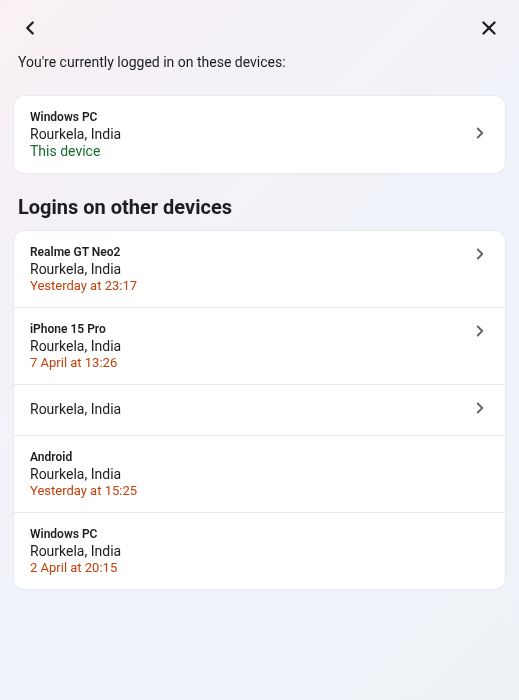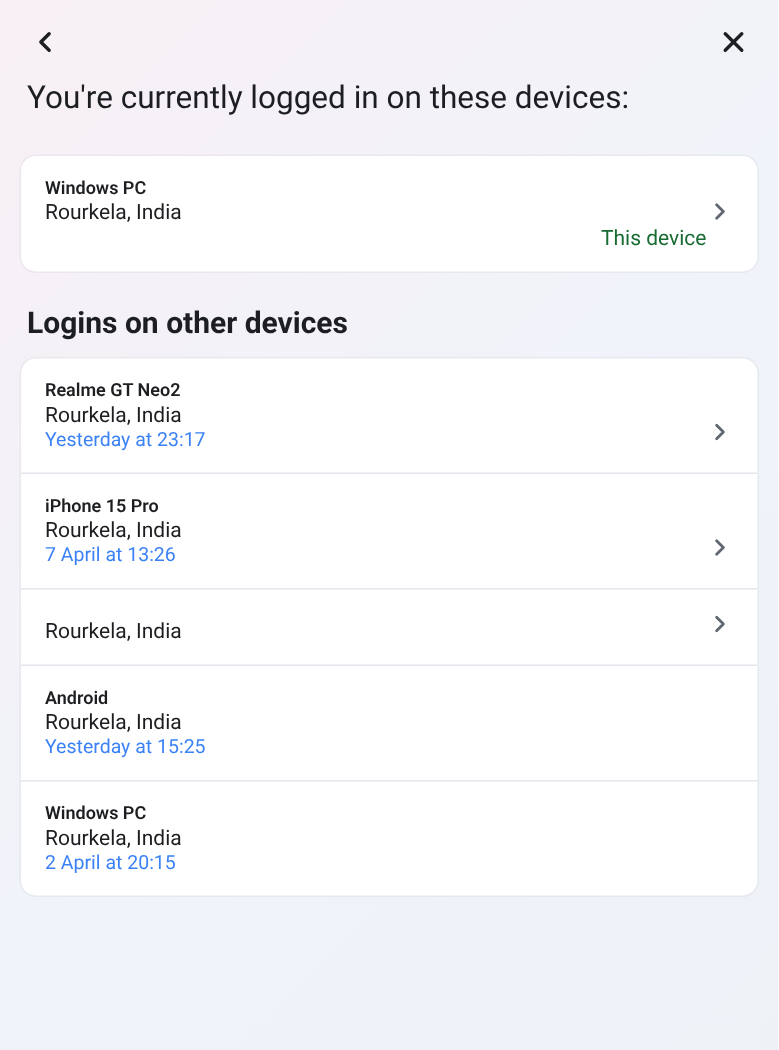--- a/index.html
+++ b/index.html
@@ -37,21 +37,21 @@
       color: #1c1e21;
       margin-bottom: 2px;
     }
     .title {
       font-size: 24px;
       font-weight: 700;
       color: #1c1e21;
       margin-bottom: 12px;
     }
     .subtitle {
-      font-size: 21px;
+      font-size: 14px;
       color: #1c1e21;
     }
     .content {
       padding: 0 14px;
     }
     .card {
       background: #fff;
       border-radius: 10px;
       margin-top: 14px;
       padding: 14px 16px;
@@ -66,47 +66,46 @@
       font-weight: 600;
       color: #1c1e21;
     }
     .device-location {
       font-size: 14px;
       color: #1c1e21;
       margin-top: 2px;
     }
     .device-time {
       font-size: 13px;
-      color: #3b82f6;
+      color: #c2410c;
       margin-top: 1px;
     }
     .this-device {
       font-size: 14px;
       color: #186b32;
       margin-top: 1px;
-      text-align: right;
     }
     .section-title {
       font-size: 20px;
       font-weight: 700;
       color: #1c1e21;
       margin-top: 22px;
       margin-bottom: 12px;
       padding-left: 4px;
     }
     .list {
       background: #fff;
       border-radius: 10px;
       box-shadow: 0 0 0 1px rgba(0,0,0,0.04);
       overflow: hidden;
     }
     .list-item {
       padding: 14px 16px;
       display: flex;
-      align-items: flex-end;
+      align-items: flex-start;
       justify-content: space-between;
       border-bottom: 1px solid #e4e6eb;
       cursor: pointer;
     }
     .list-item:last-child {
       border-bottom: none;
     }
     .chevron {
       color: #606770;
       flex-shrink: 0;

